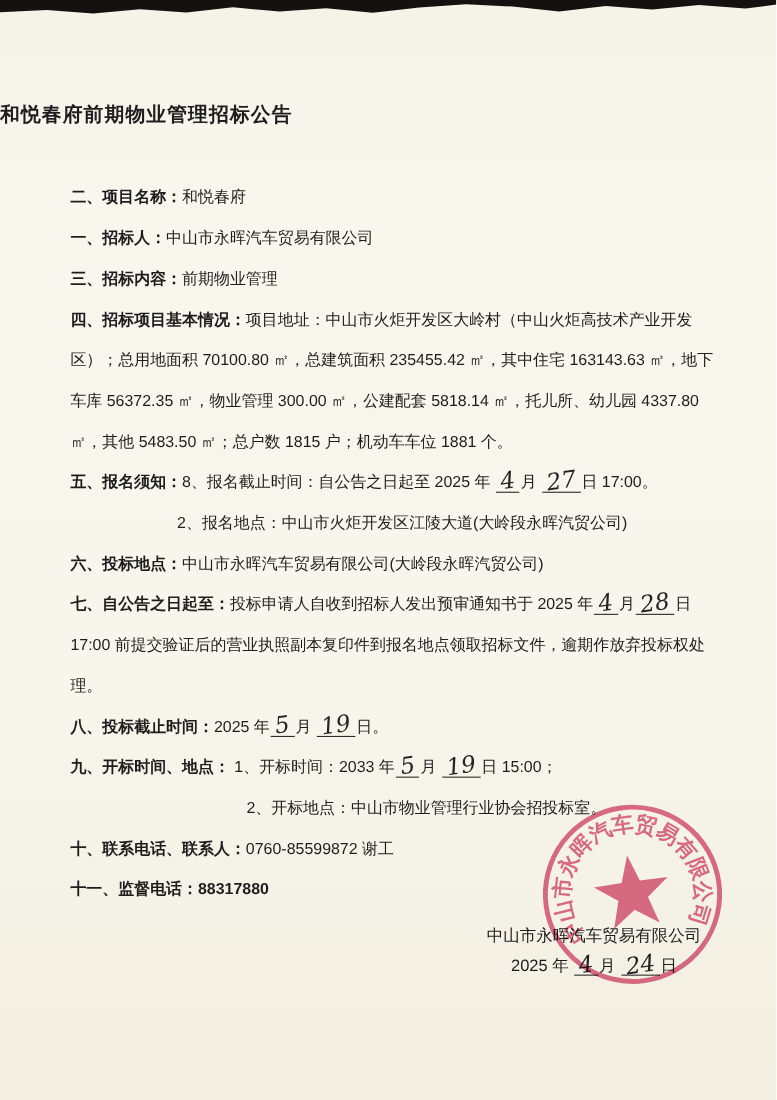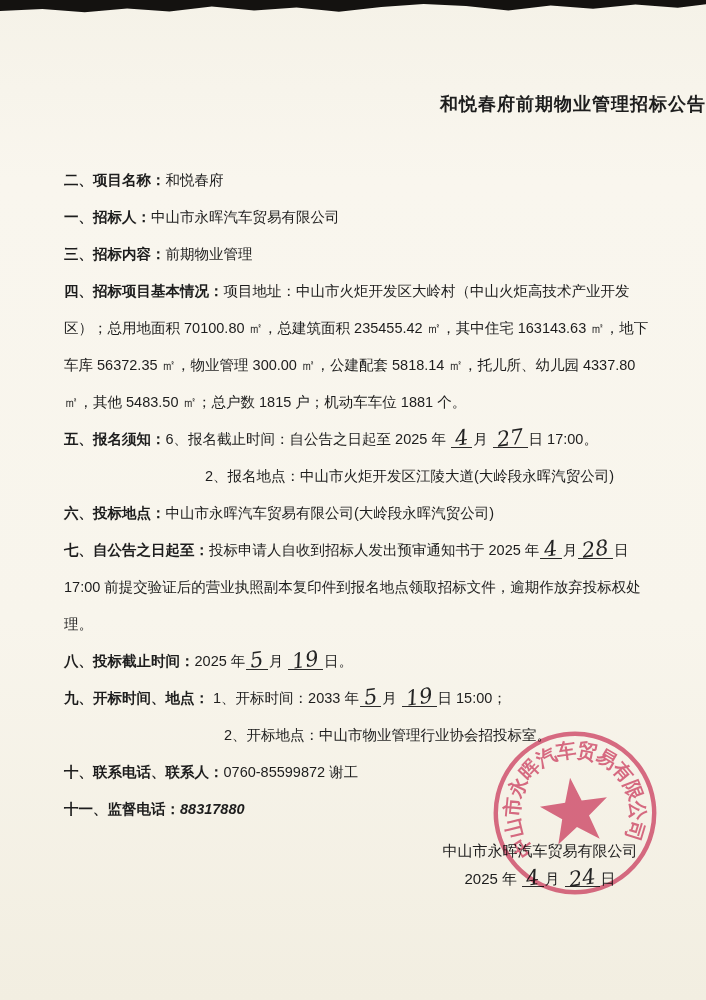--- a/index.html
+++ b/index.html
@@ -8,28 +8,28 @@
     position:relative; width:706px; height:1000px; overflow:hidden;
     background:linear-gradient(180deg,#f5f2e8 0%, #f9f6ee 18%, #f8f5ec 62%, #f2eee1 100%);
     font-family:"Liberation Sans","DejaVu Sans",sans-serif;
     color:#1d1d1d; font-size:14.5px;
   }
   .scan-band {
     position:absolute; top:0; left:0; width:706px; height:15px; background:#141210; z-index:3;
     clip-path:polygon(0 0,100% 0,100% 28%,96% 52%,90% 30%,84% 58%,78% 36%,72% 70%,66% 40%,60% 26%,54% 46%,48% 78%,42% 50%,36% 70%,30% 44%,24% 76%,18% 56%,12% 82%,6% 60%,0 74%);
   }
   .doc-title {
-    position:absolute; top:92px; left:0; width:706px; text-align:right;
+    position:absolute; top:92px; left:0; width:706px; text-align:left;
     font-size:18px; font-weight:700; letter-spacing:1px;
   }
   .content { position:absolute; top:162px; left:64px; width:594px; }
   .block { line-height:37px; }
   .num, .label { font-weight:700; }
-  .bold { font-weight:700;font-style:italic; }
-  .sub1 { padding-left:97px;text-align:center; }
+  .bold { font-weight:700; }
+  .sub1 { padding-left:97px; }
   .sub2 { padding-left:160px; }
   .u-num { text-underline-offset:3px; }
   .blank {
     display:inline-block; border-bottom:1.4px solid #2b2b2b;
     padding:0 4px; line-height:15px; margin:0 1px;
   }
   .hw {
     display:inline-block; font-family:"DejaVu Serif",serif; font-style:italic;
     font-size:21px; line-height:15px; transform:rotate(-8deg);
     position:relative; top:1px; color:#232323;
@@ -50,21 +50,21 @@
 <body>
 
 <div class="page">
   <div class="scan-band"></div>
   <h1 class="doc-title">和悦春府前期物业管理招标公告</h1>
   <div class="content" id="doc-blocks">
       <div class="block "><span class="num">二、</span><span class="label">项目名称：</span><span>和悦春府</span></div>
       <div class="block "><span class="num">一、</span><span class="label">招标人：</span><span>中山市永晖汽车贸易有限公司</span></div>
       <div class="block "><span class="num">三、</span><span class="label">招标内容：</span><span>前期物业管理</span></div>
       <div class="block "><span class="num">四、</span><span class="label">招标项目基本情况：</span><span>项目地址：中山市火炬开发区大岭村（中山火炬高技术产业开发区）；总用地面积 </span><span class="u-num">70100.80</span><span> ㎡，总建筑面积 </span><span class="u-num">235455.42</span><span> ㎡，其中住宅 </span><span class="u-num">163143.63</span><span> ㎡，地下车库 </span><span class="u-num">56372.35</span><span> ㎡，物业管理 </span><span class="u-num">300.00</span><span> ㎡，公建配套 </span><span class="u-num">5818.14</span><span> ㎡，托儿所、幼儿园 </span><span class="u-num">4337.80</span><span> ㎡，其他 </span><span class="u-num">5483.50</span><span> ㎡；总户数 </span><span class="u-num">1815</span><span> 户；机动车车位 </span><span class="u-num">1881</span><span> 个。</span></div>
-      <div class="block "><span class="num">五、</span><span class="label">报名须知：</span><span>6、报名截止时间：自公告之日起至 2025 年 </span><span class="blank"><span class="hw">4</span></span><span>月 </span><span class="blank"><span class="hw">27</span></span><span>日 17:00。</span></div>
+      <div class="block "><span class="num">五、</span><span class="label">报名须知：</span><span>8、报名截止时间：自公告之日起至 2025 年 </span><span class="blank"><span class="hw">4</span></span><span>月 </span><span class="blank"><span class="hw">27</span></span><span>日 17:00。</span></div>
       <div class="block sub1"><span>2、报名地点：中山市火炬开发区江陵大道(大岭段永晖汽贸公司)</span></div>
       <div class="block "><span class="num">六、</span><span class="label">投标地点：</span><span>中山市永晖汽车贸易有限公司(大岭段永晖汽贸公司)</span></div>
       <div class="block "><span class="num">七、</span><span class="label">自公告之日起至：</span><span>投标申请人自收到招标人发出预审通知书于 2025 年</span><span class="blank"><span class="hw">4</span></span><span>月</span><span class="blank"><span class="hw">28</span></span><span>日 17:00 前提交验证后的营业执照副本复印件到报名地点领取招标文件，逾期作放弃投标权处理。</span></div>
       <div class="block "><span class="num">八、</span><span class="label">投标截止时间：</span><span>2025 年</span><span class="blank"><span class="hw">5</span></span><span>月 </span><span class="blank"><span class="hw">19</span></span><span>日。</span></div>
       <div class="block "><span class="num">九、</span><span class="label">开标时间、地点：</span><span>  1、开标时间：2033 年</span><span class="blank"><span class="hw">5</span></span><span>月 </span><span class="blank"><span class="hw">19</span></span><span>日 15:00；</span></div>
       <div class="block sub2"><span>2、开标地点：中山市物业管理行业协会招投标室。</span></div>
       <div class="block "><span class="num">十、</span><span class="label">联系电话、联系人：</span><span>0760-85599872 谢工</span></div>
       <div class="block "><span class="num">十一、</span><span class="label">监督电话：</span><span class="bold">88317880</span></div>
     </div>
   <div class="signature">

